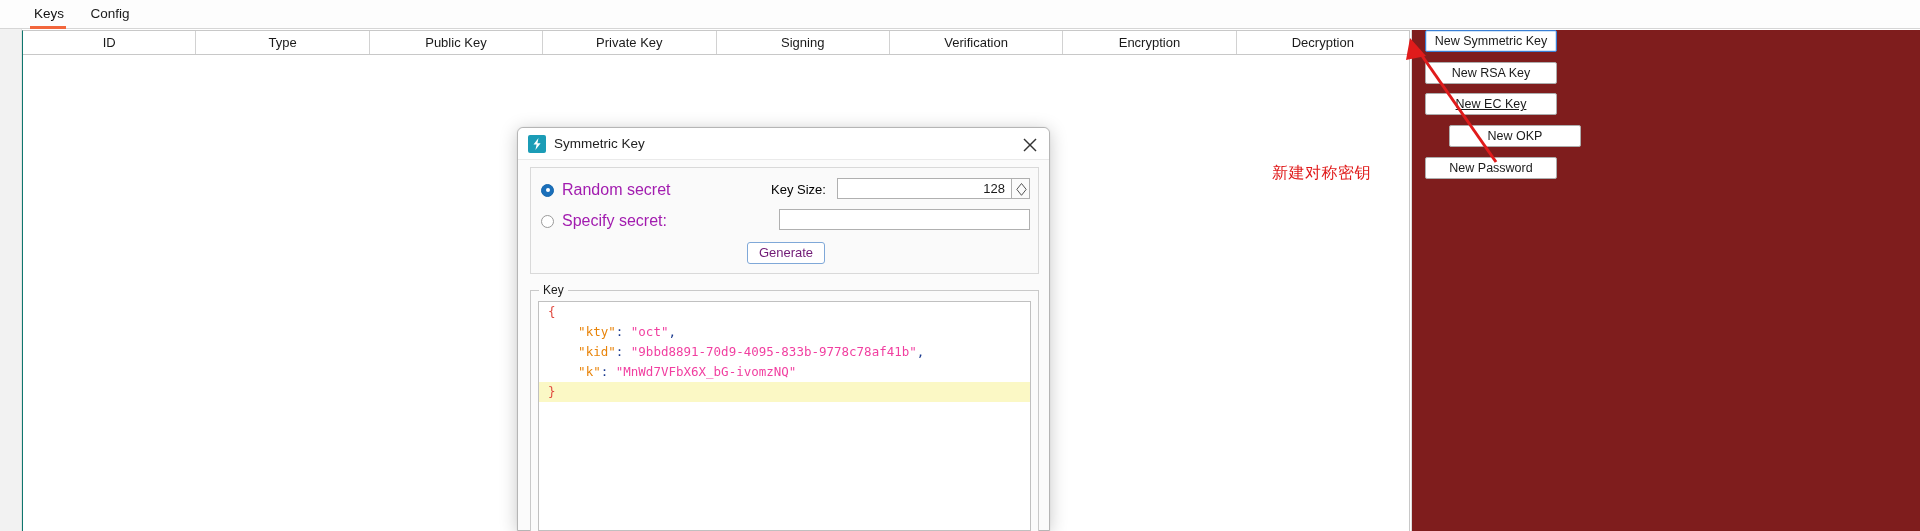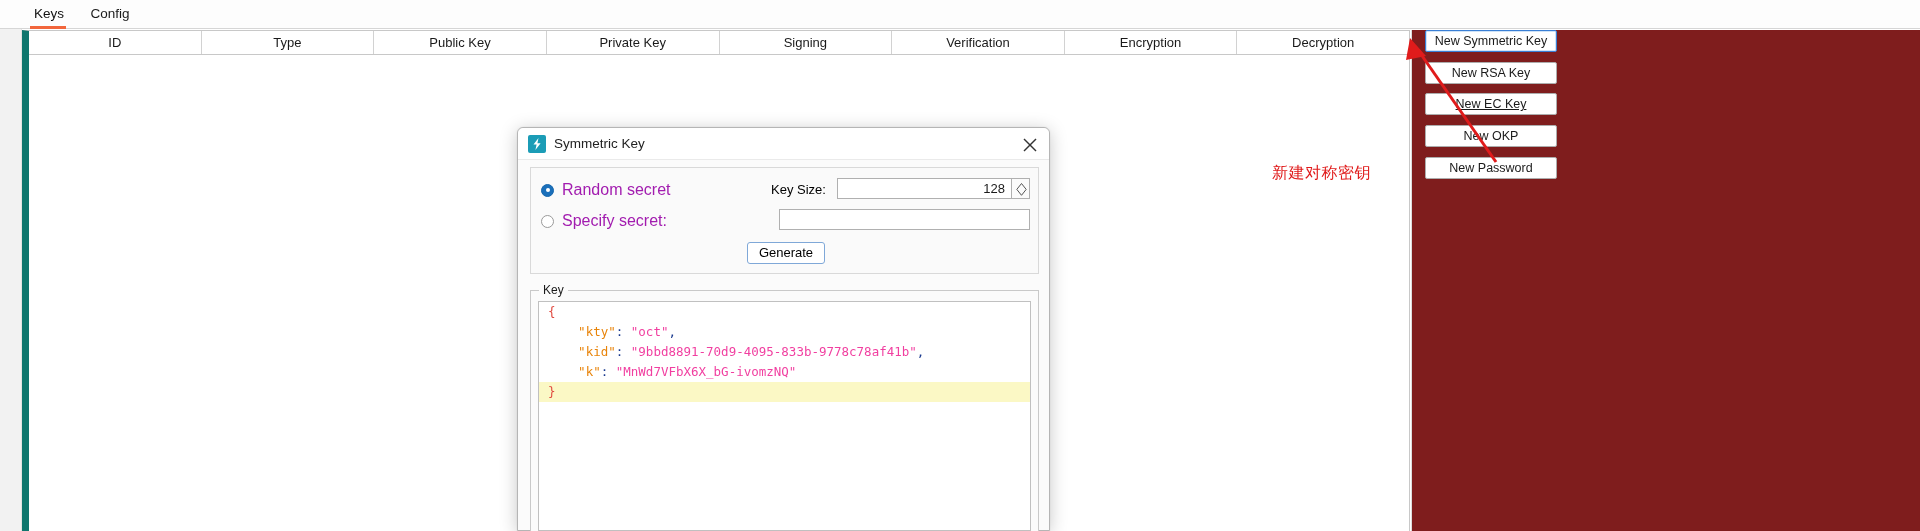--- a/index.html
+++ b/index.html
@@ -59,21 +59,21 @@
     background: #f2f2f2;
     border-right: 1px solid #e2e2e2;
   }
 
   
   .table-area {
     position: absolute;
     left: 22px; top: 30px;
     width: 1388px; height: 501px;
     background: #ffffff;
-    border-left: 7px solid #0f766e;
+    border-left: 1px solid #0f766e;
     border-top: 1px solid #c8c8c8;
     border-right: 1px solid #c8c8c8;
   }
   .table-header {
     position: absolute;
     left: 0; top: 0;
     height: 24px;
     width: 100%;
     display: flex;
     background: #ffffff;
@@ -124,21 +124,21 @@
     white-space: nowrap;
     overflow: hidden;
   }
   .side-btn.focused {
     border: 1px solid #3a7fd5;
     box-shadow: 0 0 0 1px #cfe3f7 inset;
   }
   .sb0 { top: 0px; }
   .sb1 { top: 32px; }
   .sb2 { top: 63px; text-decoration: underline; }
-  .sb3 { top: 95px; }
+  .sb3 { top: 95px; margin-left: 24px; }
   .sb4 { top: 127px; }
 
   
   .annot-text {
     position: absolute;
     left: 1272px; top: 163px;
     font-size: 16px;
     color: #e01b1b;
     font-family: "DejaVu Sans", sans-serif;
     white-space: nowrap;
@@ -286,21 +286,21 @@
   .gen-btn {
     position: absolute;
     left: 216px; top: 74px;
     width: 78px; height: 22px;
     line-height: 20px;
     text-align: center;
     font-size: 13px;
     background: #ffffff;
     border: 1px solid #7fa8d8;
     border-radius: 3px;
-    color: #000000;
+    color: #701a75;
     cursor: default;
   }
 
   
   .key-group {
     position: absolute;
     left: 12px; top: 162px;
     width: 509px; height: 242px;
     border: 1px solid #c9c9c9;
     background: #fbfbfb;

